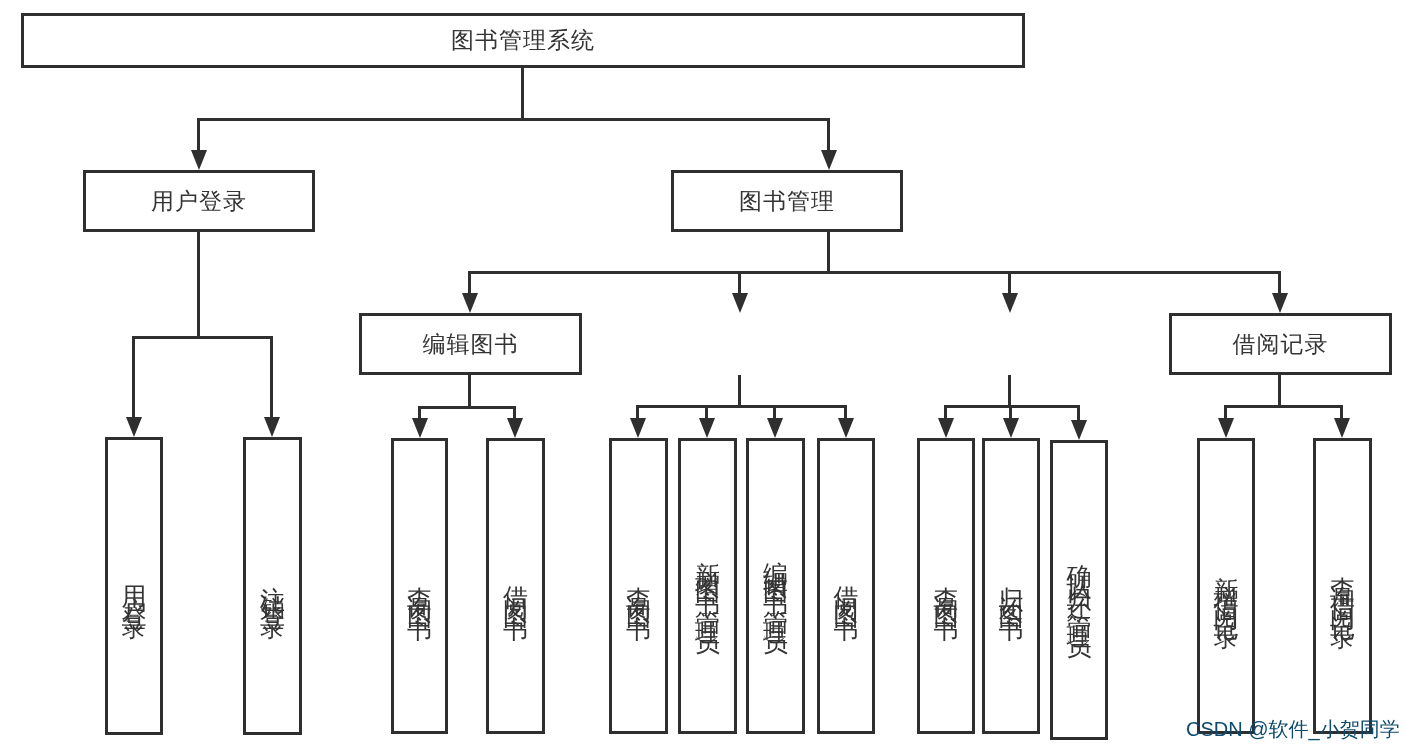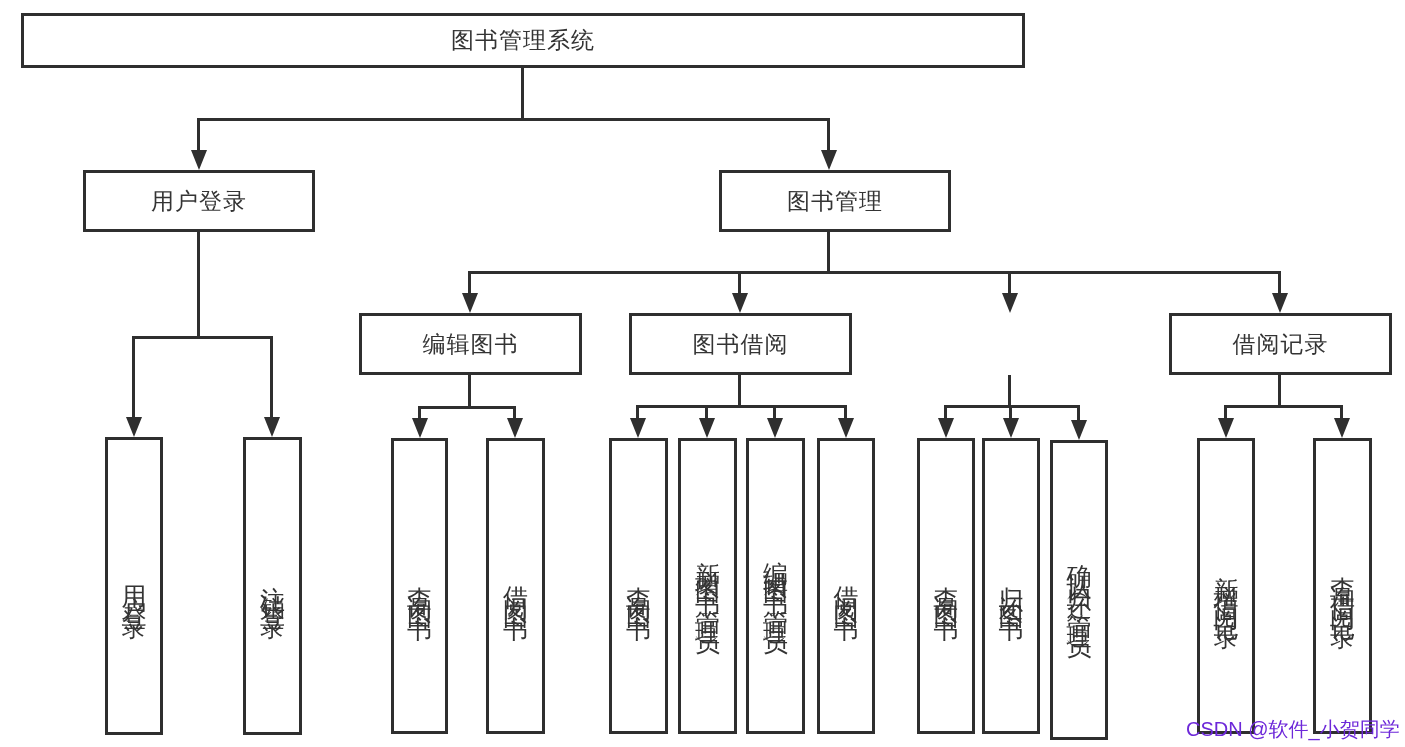--- a/index.html
+++ b/index.html
@@ -9,21 +9,21 @@
   .box{position:absolute;box-sizing:border-box;border:3px solid #2f2f2f;background:#ffffff;
        display:flex;align-items:center;justify-content:center;}
   .box.h span{font-size:23px;color:#343434;letter-spacing:1px;white-space:nowrap;}
   .box.v span{writing-mode:vertical-rl;font-size:25px;color:#343434;letter-spacing:10px;
        line-height:1;white-space:nowrap;}
   .vline{position:absolute;width:3px;background:#2f2f2f;}
   .hline{position:absolute;height:3px;background:#2f2f2f;}
   .arrow{position:absolute;width:0;height:0;
        border-left:8px solid transparent;border-right:8px solid transparent;
        border-top:20px solid #2f2f2f;}
-  .watermark{position:absolute;left:1186px;top:716px;font-size:20px;color:#6d28d9;
+  .watermark{position:absolute;left:1186px;top:716px;font-size:20px;color:#0c4a6e;
        white-space:nowrap;z-index:5;}
 </style>
 </head>
 <body>
 
 <div class="stage">
 
   <div class="box h" style="left:21px;top:13px;width:1004px;height:55px">
     <span>图书管理系统</span>
   </div>
@@ -31,21 +31,21 @@
   <div class="vline" style="left:521px;top:68px;height:53px"></div>
   <div class="hline" style="left:198px;top:118px;width:632px"></div>
   <div class="vline" style="left:197px;top:118px;height:36px"></div>
   <div class="arrow" style="left:191px;top:150px"></div>
   <div class="vline" style="left:827px;top:118px;height:36px"></div>
   <div class="arrow" style="left:821px;top:150px"></div>
 
   <div class="box h" style="left:83px;top:170px;width:232px;height:62px">
     <span>用户登录</span>
   </div>
-  <div class="box h" style="left:719px;top:170px;width:232px;height:62px">
+  <div class="box h" style="left:671px;top:170px;width:232px;height:62px">
     <span>图书管理</span>
   </div>
 
   <div class="vline" style="left:197px;top:232px;height:107px"></div>
   <div class="hline" style="left:133px;top:336px;width:140px"></div>
   <div class="vline" style="left:132px;top:336px;height:84px"></div>
   <div class="arrow" style="left:126px;top:417px"></div>
   <div class="vline" style="left:270px;top:336px;height:84px"></div>
   <div class="arrow" style="left:264px;top:417px"></div>
 
@@ -55,23 +55,20 @@
   <div class="arrow" style="left:462px;top:293px"></div>
   <div class="vline" style="left:738px;top:271px;height:26px"></div>
   <div class="arrow" style="left:732px;top:293px"></div>
   <div class="vline" style="left:1008px;top:271px;height:26px"></div>
   <div class="arrow" style="left:1002px;top:293px"></div>
   <div class="vline" style="left:1278px;top:271px;height:26px"></div>
   <div class="arrow" style="left:1272px;top:293px"></div>
 
   <div class="box h" style="left:359px;top:313px;width:223px;height:62px">
     <span>编辑图书</span>
-  </div>
-  <div class="box h" style="left:629px;top:313px;width:223px;height:62px">
-    <span>图书借阅</span>
   </div>
   <div class="box h" style="left:1169px;top:313px;width:223px;height:62px">
     <span>借阅记录</span>
   </div>
 
   <div class="vline" style="left:468px;top:375px;height:34px"></div>
   <div class="hline" style="left:419px;top:406px;width:97px"></div>
   <div class="vline" style="left:418px;top:406px;height:16px"></div>
   <div class="arrow" style="left:412px;top:418px"></div>
   <div class="vline" style="left:513px;top:406px;height:16px"></div>

